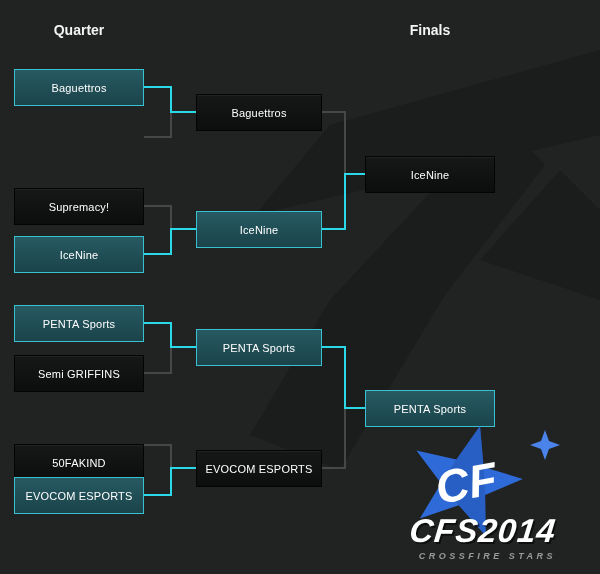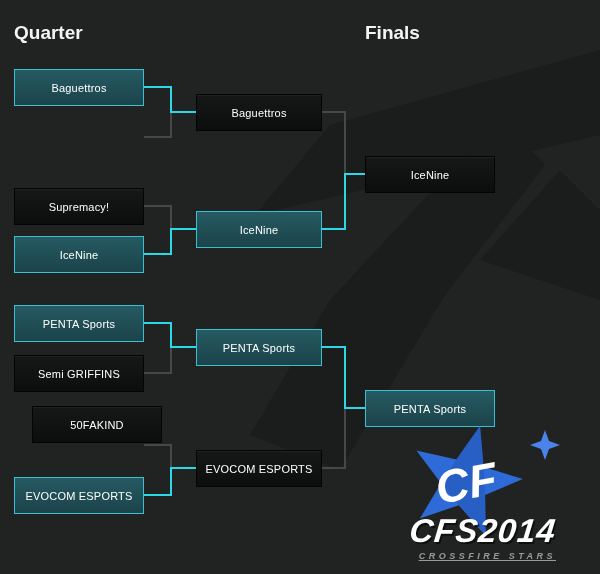--- a/index.html
+++ b/index.html
@@ -4,21 +4,22 @@
 <style>
   html,body { margin:0; padding:0; }
   body {
     width:600px; height:574px; position:relative; overflow:hidden;
     background:#212323;
     font-family:"Liberation Sans", sans-serif;
   }
   .stage { position:absolute; inset:0; width:600px; height:574px; }
   .watermark { position:absolute; left:0; top:0; z-index:0; }
   .hdr {
-    position:absolute; z-index:3; color:#f4f4f4; font-size:19px; font-weight:bold;
+    position:absolute; z-index:3; color:#f4f4f4; font-size:14px; font-weight:bold;
+    text-align:center;
   }
   .box {
     position:absolute; z-index:2; width:130px; height:37px; box-sizing:border-box;
     display:flex; align-items:center; justify-content:center;
     color:#ffffff; font-size:11px; letter-spacing:0.2px;
   }
   .box.black {
     background:linear-gradient(180deg,#161717,#0c0d0d);
     border:1px solid #040404;
     box-shadow:inset 0 1px 0 rgba(255,255,255,0.05);
@@ -38,21 +39,21 @@
   .logo-wrap { position:absolute; left:360px; top:420px; width:220px; height:154px; z-index:3; }
   .logo-title {
     position:absolute; z-index:3; left:356px; top:512px; width:200px;
     text-align:right; color:#ffffff; font-size:33px; font-weight:bold; font-style:italic;
     letter-spacing:1px; transform:skewX(-6deg);
     text-shadow:2px 2px 0 rgba(0,0,0,0.55);
   }
   .logo-sub {
     position:absolute; z-index:3; left:356px; top:551px; width:200px;
     text-align:right; color:#9a9a9a; font-size:9px; font-weight:bold;
-    letter-spacing:3.5px; font-style:italic;text-decoration:underline;
+    letter-spacing:3.5px; font-style:italic;
   }
 </style>
 </head>
 <body>
 
 <div class="stage">
 
   <svg class="watermark" width="600" height="574">
     <polygon points="600,50 330,125 255,215 600,135" fill="#1b1c1c"></polygon>
     <polygon points="500,118 330,300 250,435 340,470 445,295 545,165" fill="#1b1c1c"></polygon>
@@ -60,21 +61,21 @@
   </svg>
 
   <div class="hdr" style="left:14px; top:22px; width:130px;">Quarter</div>
   <div class="hdr" style="left:365px; top:22px; width:130px;">Finals</div>
 
   <div class="box teal" style="left:14px; top:69px;">Baguettros</div>
   <div class="box black" style="left:14px; top:188px;">Supremacy!</div>
   <div class="box teal" style="left:14px; top:236px;">IceNine</div>
   <div class="box teal" style="left:14px; top:305px;">PENTA Sports</div>
   <div class="box black" style="left:14px; top:355px;">Semi GRIFFINS</div>
-  <div class="box black" style="left:14px; top:406px;margin-left:18px;">50FAKIND</div>
+  <div class="box black" style="left:14px; top:444px;">50FAKIND</div>
   <div class="box teal" style="left:14px; top:477px;">EVOCOM ESPORTS</div>
 
   <div class="box black w126" style="left:196px; top:94px;">Baguettros</div>
   <div class="box teal w126" style="left:196px; top:211px;">IceNine</div>
   <div class="box teal w126" style="left:196px; top:329px;">PENTA Sports</div>
   <div class="box black w126" style="left:196px; top:450px;">EVOCOM ESPORTS</div>
 
   <div class="box black" style="left:365px; top:156px;">IceNine</div>
   <div class="box teal" style="left:365px; top:390px;">PENTA Sports</div>
 

